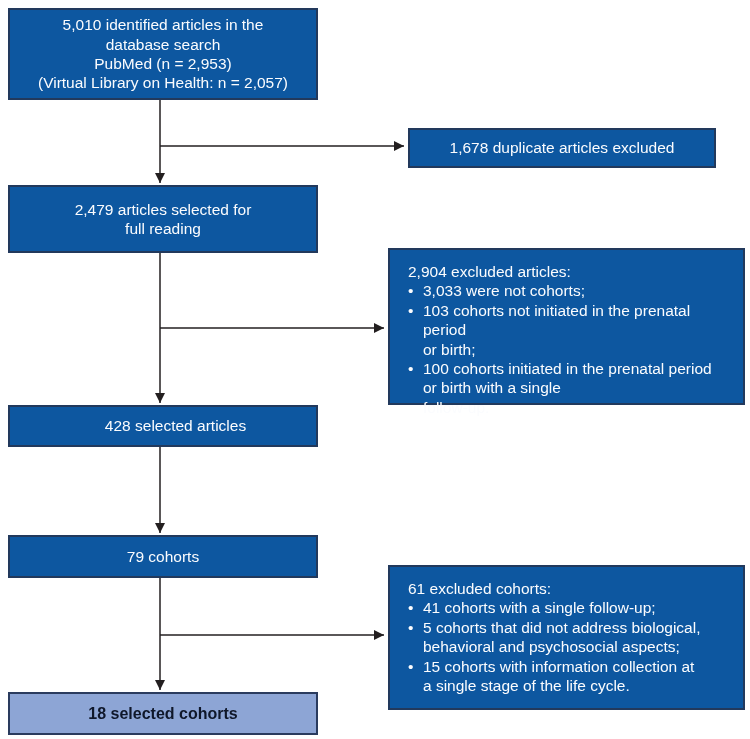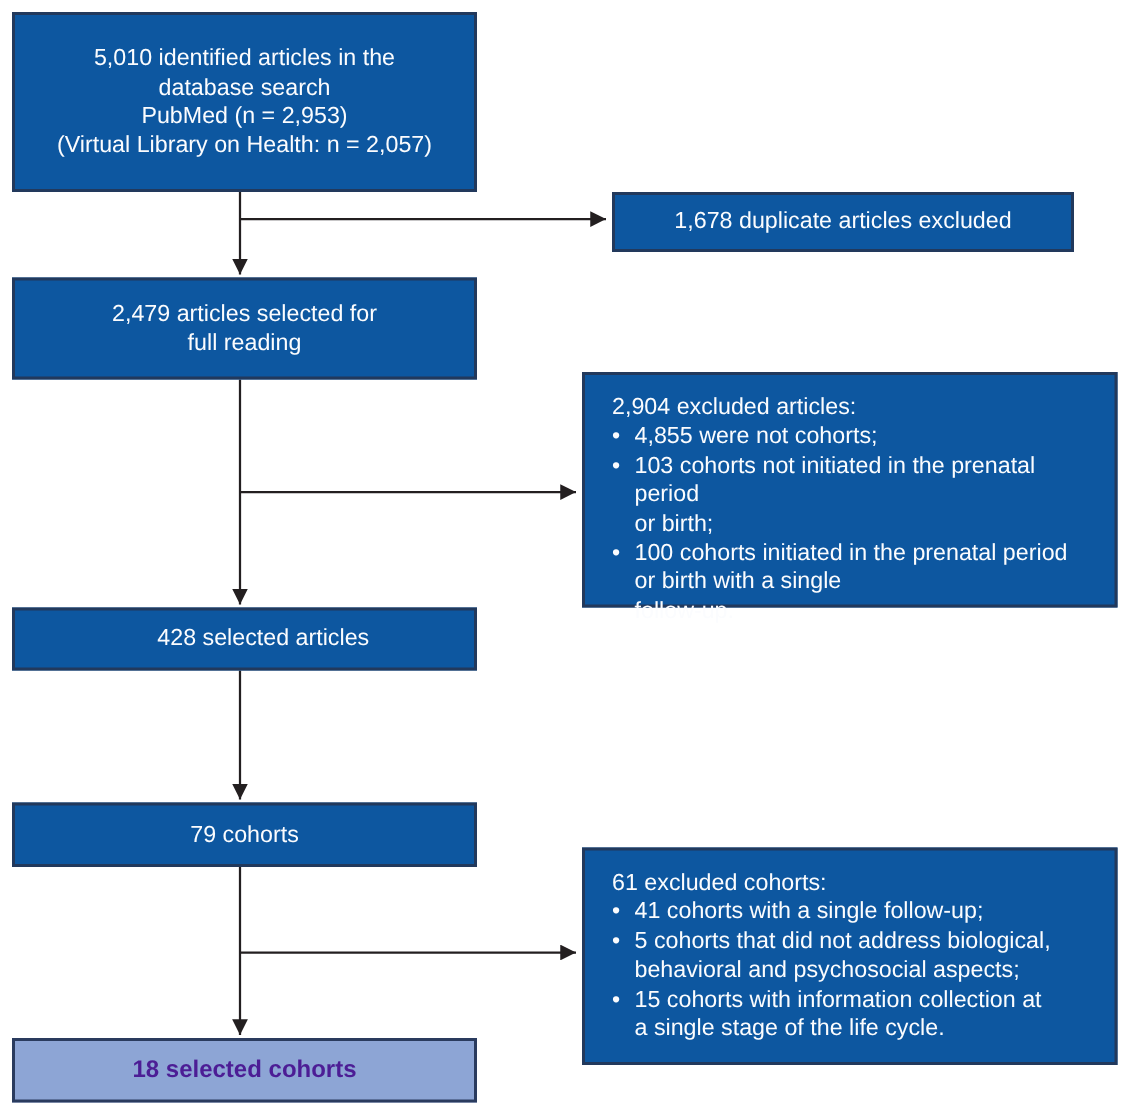--- a/index.html
+++ b/index.html
@@ -21,21 +21,21 @@
   }
   .box.center{
     display:flex;align-items:center;justify-content:center;
     text-align:center;
     padding:4px 8px;
   }
   .box .txt{white-space:pre-line;}
   .box.final{
     background:#8da5d5;
     border:2px solid #2a3b5e;
-    color:#4c1d95;
+    color:#0f172a;
     font-weight:700;
     font-size:16px;
   }
   .box.list{
     padding:12px 16px 10px 18px;
     text-align:left;
   }
   .list .heading{white-space:pre-line;}
   .bullet-row{display:flex;}
   .bullet-row .marker{width:15px;flex-shrink:0;}
@@ -58,41 +58,41 @@
     </defs>
     <line x1="160" y1="100" x2="160" y2="183" stroke="#231f20" stroke-width="1.5" marker-end="url(#ah)"></line>
     <line x1="160" y1="146" x2="404" y2="146" stroke="#231f20" stroke-width="1.5" marker-end="url(#ah)"></line>
     <line x1="160" y1="253" x2="160" y2="403" stroke="#231f20" stroke-width="1.5" marker-end="url(#ah)"></line>
     <line x1="160" y1="328" x2="384" y2="328" stroke="#231f20" stroke-width="1.5" marker-end="url(#ah)"></line>
     <line x1="160" y1="447" x2="160" y2="533" stroke="#231f20" stroke-width="1.5" marker-end="url(#ah)"></line>
     <line x1="160" y1="578" x2="160" y2="690" stroke="#231f20" stroke-width="1.5" marker-end="url(#ah)"></line>
     <line x1="160" y1="635" x2="384" y2="635" stroke="#231f20" stroke-width="1.5" marker-end="url(#ah)"></line>
   </svg>
 
-  <div class="box center" style="left:8px;top:8px;width:310px;height:120px;">
+  <div class="box center" style="left:8px;top:8px;width:310px;height:92px;">
     <span class="txt">5,010 identified articles in the
 database search
 PubMed (n = 2,953)
 (Virtual Library on Health: n = 2,057)</span>
   </div>
 
   <div class="box center" style="left:408px;top:128px;width:308px;height:40px;">
     <span class="txt">1,678 duplicate articles excluded</span>
   </div>
 
   <div class="box center" style="left:8px;top:185px;width:310px;height:68px;">
     <span class="txt">2,479 articles selected for
 full reading</span>
   </div>
 
   <div class="box list" style="left:388px;top:248px;width:357px;height:157px;">
     <div class="heading">2,904 excluded articles:</div>
     <div class="bullet-row">
       <span class="marker">•</span>
-      <span class="btxt">4,855 were not cohorts;</span>
+      <span class="btxt">3,033 were not cohorts;</span>
     </div>
     <div class="bullet-row">
       <span class="marker">•</span>
       <span class="btxt">103 cohorts not initiated in the prenatal period
 or birth;</span>
     </div>
     <div class="bullet-row">
       <span class="marker">•</span>
       <span class="btxt">100 cohorts initiated in the prenatal period
 or birth with a single

